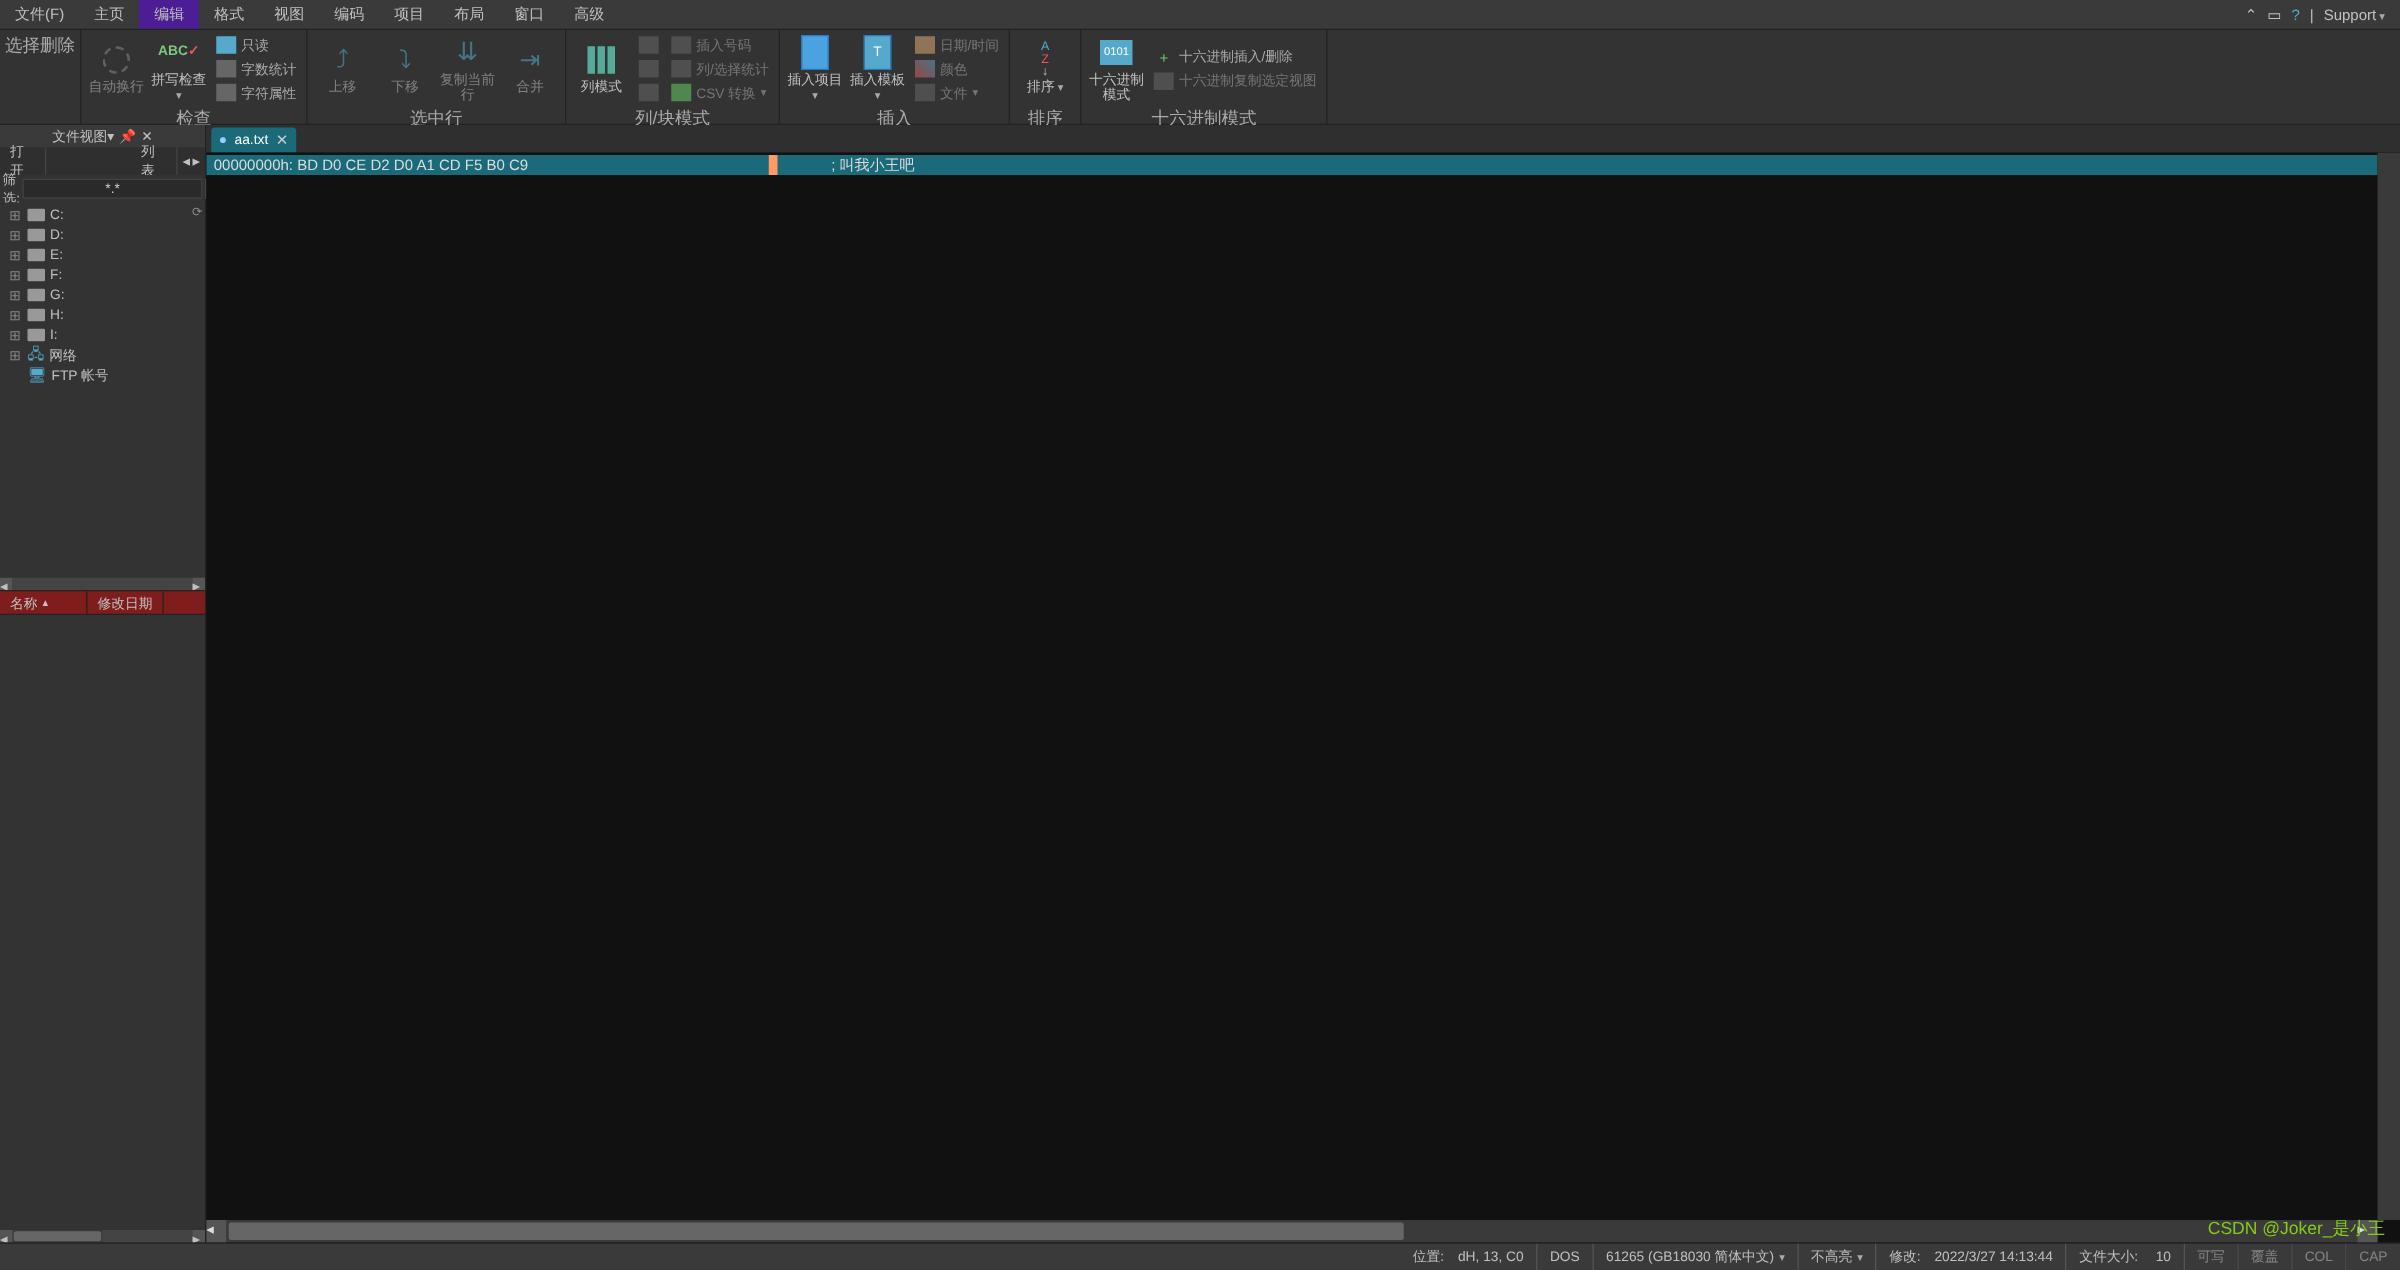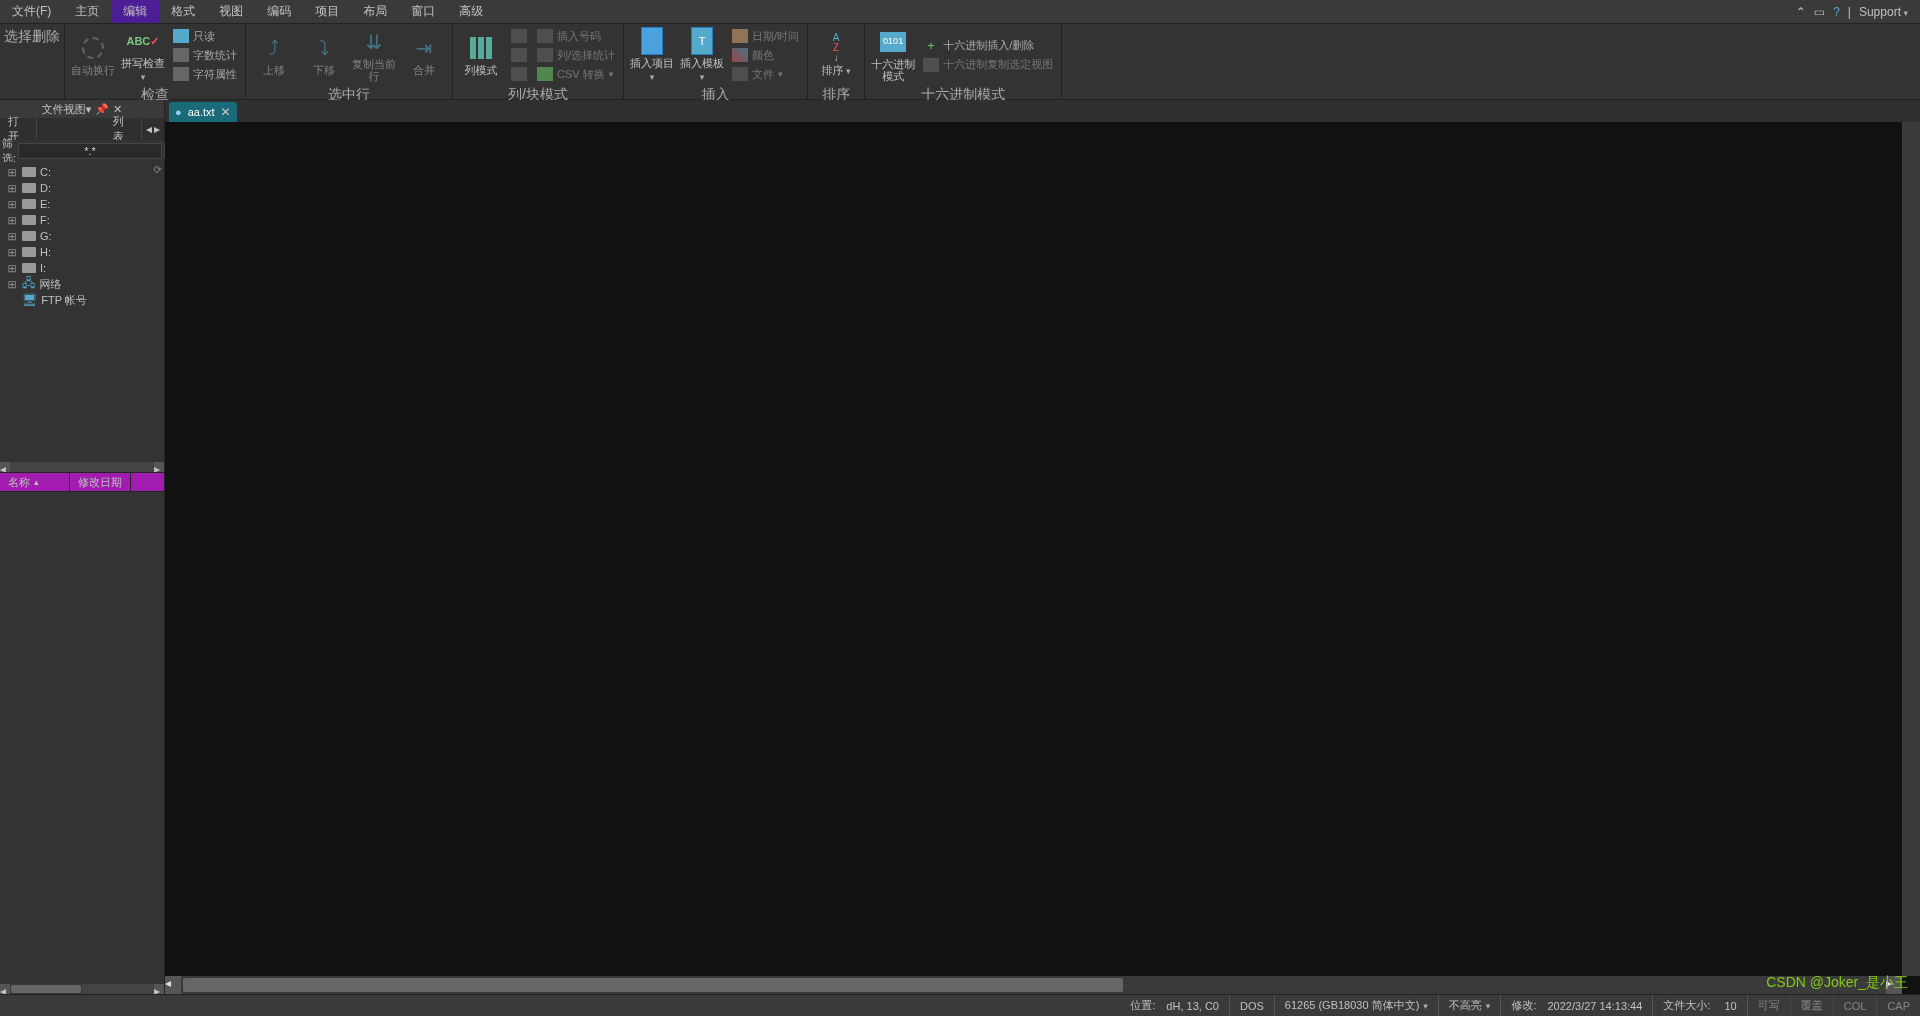--- a/index.html
+++ b/index.html
@@ -31,21 +31,21 @@
 .filter-row { height: 22px; display: flex; align-items: center; gap: 2px; padding: 2px; background: #333; }
 .filter-label { font-size: 11px; }
 .filter-input { flex: 1; height: 16px; background: #2a2a2a; border: 1px solid #444; color: #ccc; font-size: 11px; text-align: center; }
 .filter-btn { width: 18px; height: 16px; background: #3a3a3a; border: 1px solid #444; display: flex; align-items: center; justify-content: center; font-size: 10px; cursor: pointer; }
 .tree { flex: 1; overflow: auto; background: #333; padding: 2px 0; }
 .tree-item { display: flex; align-items: center; gap: 4px; padding: 0 6px; height: 16px; font-size: 11px; cursor: pointer; }
 .tree-item .exp { width: 12px; text-align: center; color: #888; }
 .tree-scroll { height: 10px; background: #3a3a3a; display: flex; }
 .tree-scroll .track { flex: 1; background: #444; }
 .tree-scroll .left, .tree-scroll .right { width: 10px; background: #555; cursor: pointer; }
-.col-headers { height: 20px; background: #a21caf; display: flex; border-top: 1px solid #222; border-bottom: 1px solid #222; }
+.col-headers { height: 20px; background: #7f1d1d; display: flex; border-top: 1px solid #222; border-bottom: 1px solid #222; }
 .col-header { padding: 0 8px; display: flex; align-items: center; font-size: 11px; border-right: 1px solid #222; cursor: pointer; }
 .col-header.sort::after { content: "▴"; margin-left: 4px; font-size: 9px; }
 .file-list { flex: 1; background: #333; }
 .sidebar-lower-scroll { height: 10px; background: #3a3a3a; display: flex; }
 .editor-area { flex: 1; display: flex; flex-direction: column; min-width: 0; }
 .tab-strip { height: 22px; background: #2f2f2f; display: flex; align-items: end; padding-left: 4px; }
 .file-tab { height: 20px; background: #1a6a7a; display: flex; align-items: center; gap: 6px; padding: 0 6px; font-size: 11px; border-top-left-radius: 3px; border-top-right-radius: 3px; cursor: pointer; }
 .file-tab .modifier { color: #9cf; }
 .file-tab .tname { color: #fff; }
 .file-tab .tclose { color: #ccc; cursor: pointer; font-size: 12px; }
@@ -396,20 +396,25 @@
 
   <div class="editor-area">
     <div class="tab-strip">
       <div class="file-tab">
         <span class="modifier">●</span>
         <span class="tname">aa.txt</span>
         <span class="tclose">✕</span>
       </div>
     </div>
     <div class="hex-editor">
+      <div class="hex-line">
+        <span class="hex-addr">00000000h:</span><span> BD D0 CE D2 D0 A1 CD F5 B0 C9</span>
+        <span class="hex-cursor" style="left:450px;"></span>
+        <span class="hex-ascii">; 叫我小王吧</span>
+      </div>
       <div class="ed-scroll-v"></div>
       <div class="ed-scroll-h">
         <div class="btn">◂</div>
           <div class="thumb" style="width:940px;"></div>
           <div style="flex:1;"></div>
           <div class="btn">▸</div>
       </div>
     </div>
   </div>
 </div>

